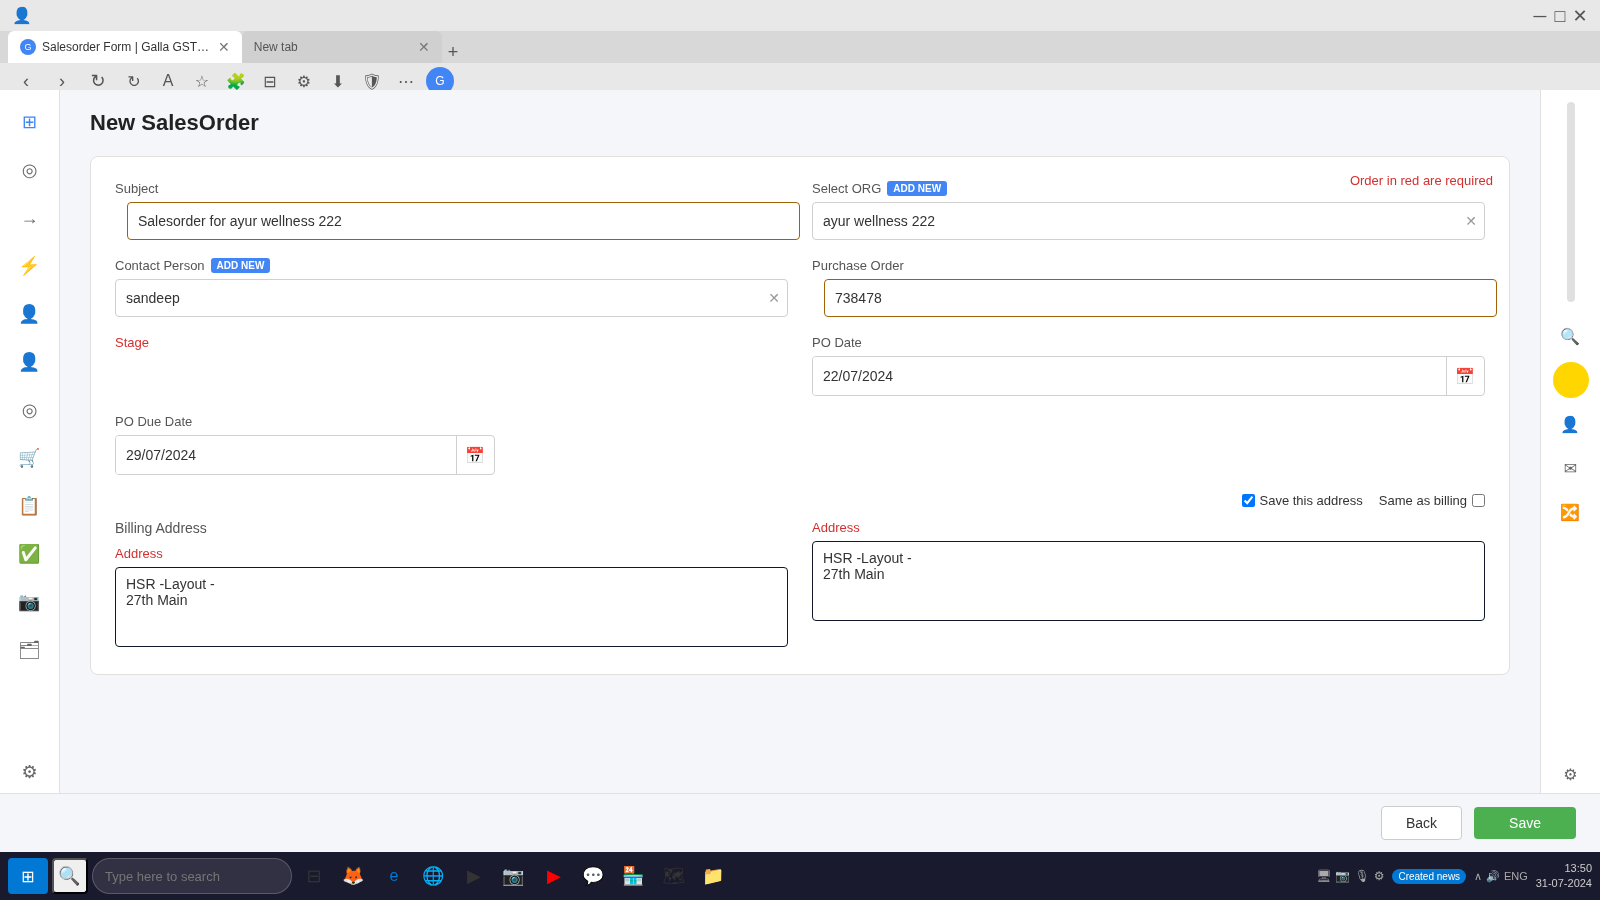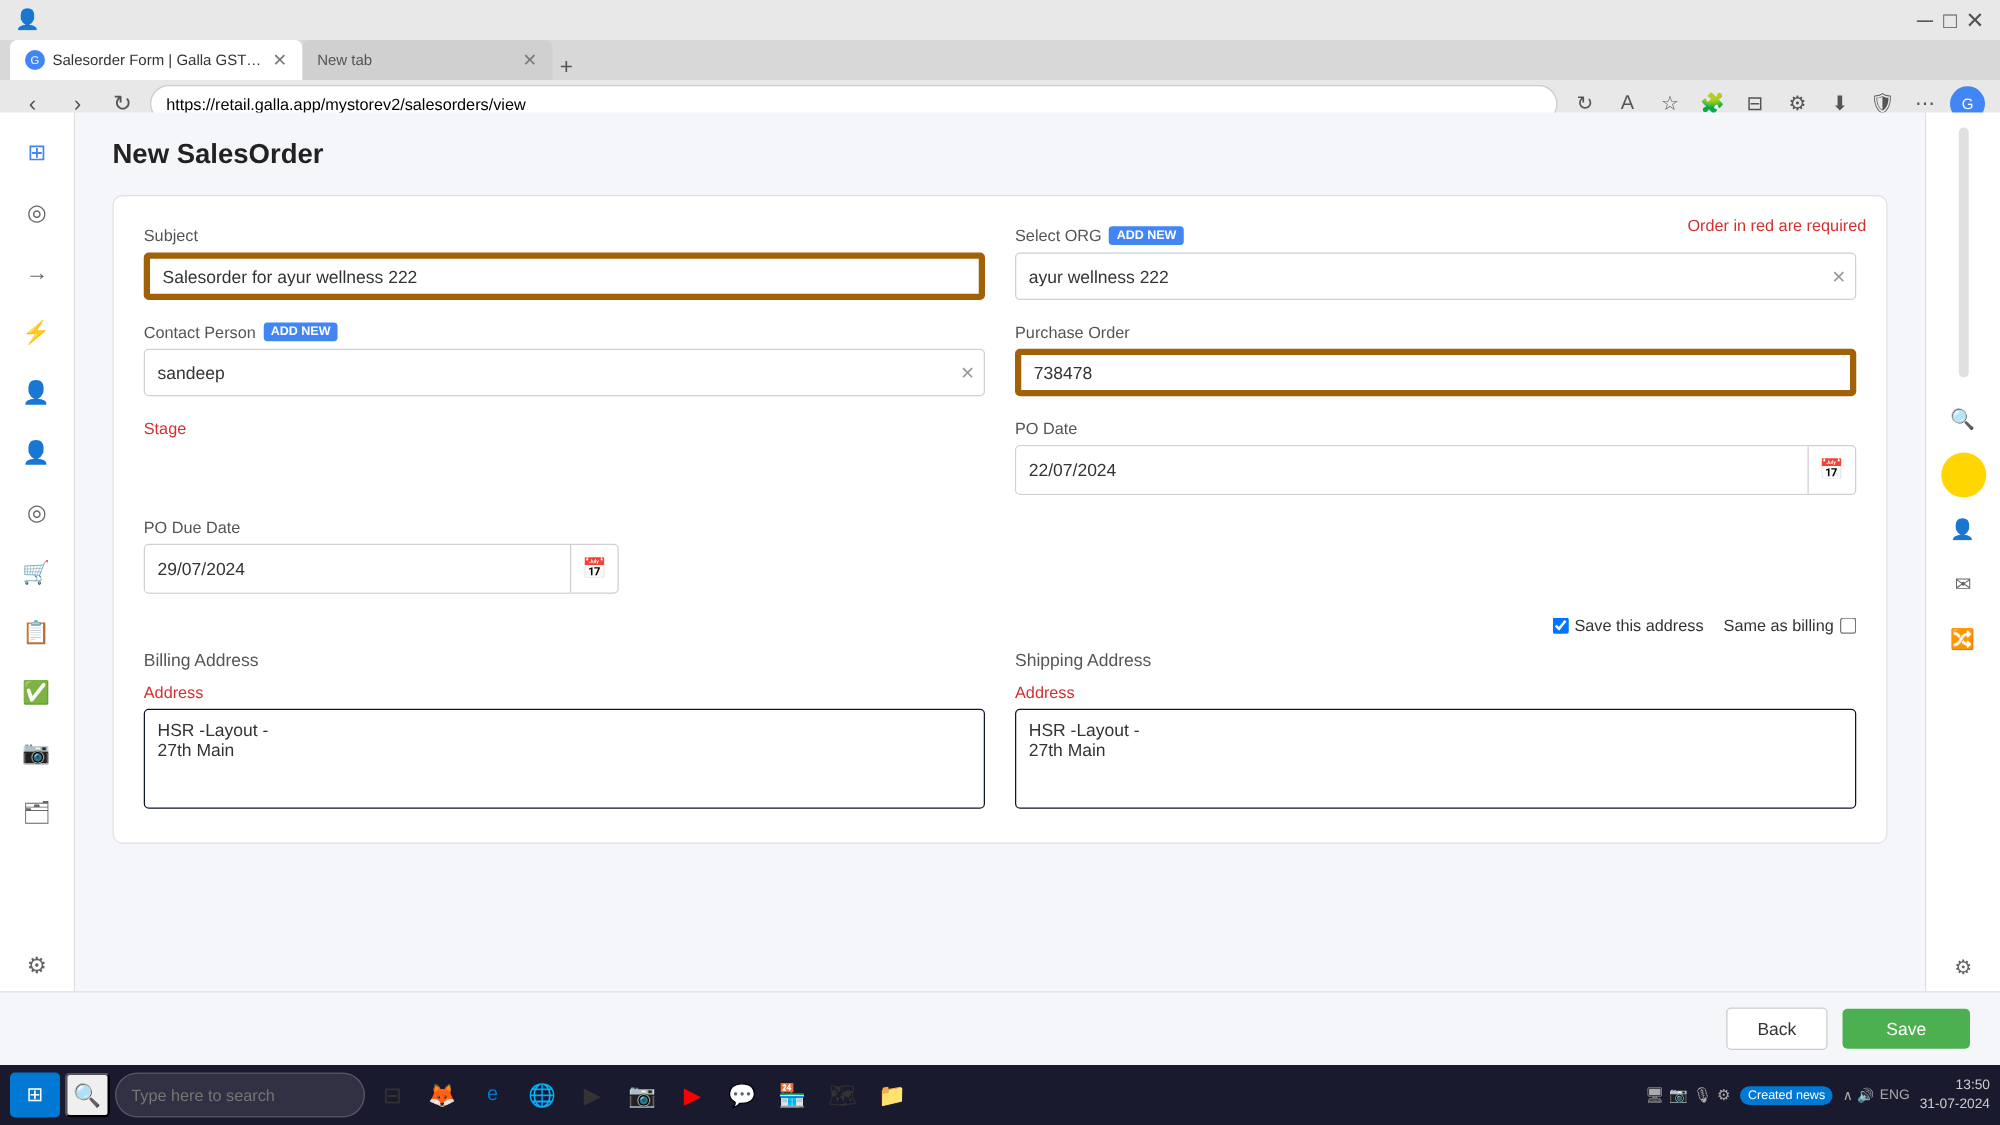--- a/index.html
+++ b/index.html
@@ -36,21 +36,21 @@
     .page-title { font-size: 22px; font-weight: 600; color: #222; margin-bottom: 20px; }
 
     
     .form-card { background: #fff; border-radius: 8px; padding: 24px; border: 1px solid #e0e0e0; position: relative; }
     .fields-required-note { position: absolute; top: 16px; right: 16px; color: #d32f2f; font-size: 13px; }
     .form-row { display: flex; gap: 24px; margin-bottom: 18px; }
     .form-group { flex: 1; }
     .form-label { font-size: 13px; color: #555; margin-bottom: 6px; display: flex; align-items: center; gap: 6px; }
     .form-label.required { color: #d32f2f; font-weight: 500; }
     .add-new-badge { background: #4285f4; color: white; font-size: 10px; padding: 2px 6px; border-radius: 3px; cursor: pointer; font-weight: 600; }
-    .form-input { width: 100%; height: 38px; border: 5px solid #a16207; border-radius: 4px; padding: 0 10px; font-size: 14px; outline: none; color: #333; }
+    .form-input { width: 100%; height: 38px; border: 1px solid #a16207; border-radius: 4px; padding: 0 10px; font-size: 14px; outline: none; color: #333; margin-left: 12px; }
     .form-input-with-clear { position: relative; display: flex; align-items: center; }
     .form-input-with-clear input { width: 100%; height: 38px; border: 1px solid #d0d0d0; border-radius: 4px; padding: 0 30px 0 10px; font-size: 14px; outline: none; color: #333; }
     .clear-btn { position: absolute; right: 8px; background: none; border: none; cursor: pointer; color: #999; font-size: 14px; }
     .select-wrapper { position: relative; }
     .select-wrapper select { width: 100%; height: 38px; border: 1px solid #d0d0d0; border-radius: 4px; padding: 0 10px; font-size: 14px; appearance: none; background: white; outline: none; color: #333; cursor: pointer; }
     .select-arrow { position: absolute; right: 10px; top: 50%; transform: translateY(-50%); pointer-events: none; color: #999; }
     .date-input-wrapper { display: flex; align-items: center; border: 1px solid #d0d0d0; border-radius: 4px; overflow: hidden; }
     .date-input-wrapper input { flex: 1; height: 38px; border: none; padding: 0 10px; font-size: 14px; outline: none; color: #333; }
     .cal-btn { background: none; border: none; border-left: 1px solid #d0d0d0; height: 38px; width: 38px; cursor: pointer; display: flex; align-items: center; justify-content: center; color: #666; font-size: 16px; }
 
@@ -107,21 +107,20 @@
     <div class="tab inactive">
       <span style="font-size:12px;">New tab</span>
       <span class="tab-close">✕</span>
     </div>
     <button class="tab-new">+</button>
   </div>
   <div class="address-bar-row">
     <button class="nav-btn">‹</button>
     <button class="nav-btn">›</button>
     <button class="nav-btn">↻</button>
-    <input class="address-input" type="text" value="https://retail.galla.app/mystorev2/salesorders/view" style="">
     <div class="toolbar-icons">
       <button class="toolbar-icon">↻</button>
       <button class="toolbar-icon">A</button>
       <button class="toolbar-icon">☆</button>
       <button class="toolbar-icon">🧩</button>
       <button class="toolbar-icon">⊟</button>
       <button class="toolbar-icon">⚙</button>
       <button class="toolbar-icon">⬇</button>
       <button class="toolbar-icon">🛡</button>
       <button class="toolbar-icon">⋯</button>
@@ -226,21 +225,20 @@
       </div>
 
       <div class="address-cols">
         <div class="address-col">
           <div class="address-col-title">Billing Address</div>
           <div class="address-label-red">Address</div>
           <textarea class="address-textarea" style="">HSR -Layout -
 27th Main</textarea>
         </div>
         <div class="address-col">
-          <div class="address-col-title">Shipping Address</div>
           <div class="address-label-red">Address</div>
           <textarea class="address-textarea" style="">HSR -Layout -
 27th Main</textarea>
         </div>
       </div>
     </div>
   </div>
 
   <div class="right-panel">
     <div style="width:8px; height:200px; background:#e0e0e0; border-radius:4px; margin-bottom:8px;"></div>

